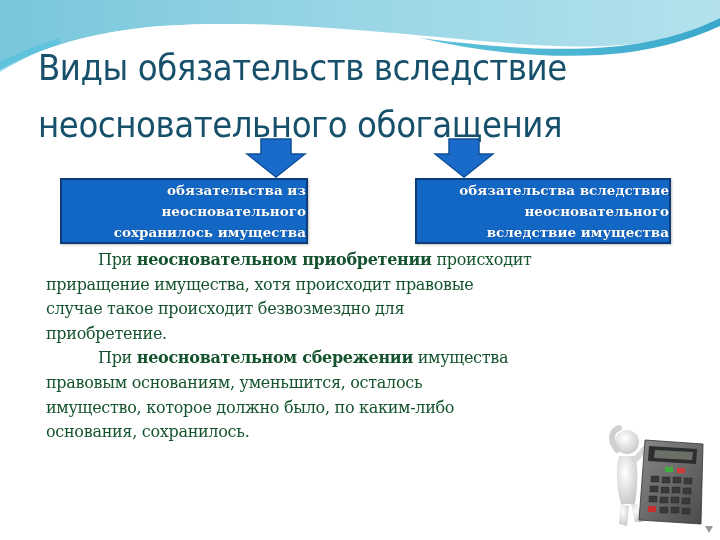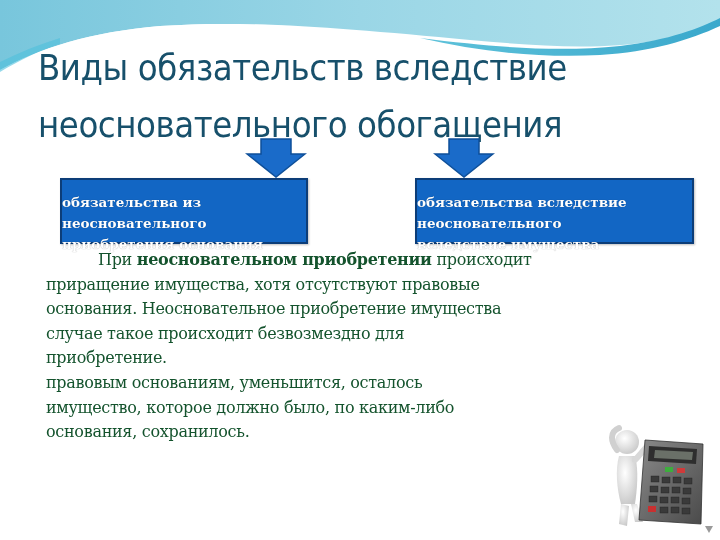--- a/index.html
+++ b/index.html
@@ -12,23 +12,23 @@
     .title {
       position: absolute; left: 38px; top: 40px; width: 660px;
       font-family: "DejaVu Sans", sans-serif;
       font-size: 35px; line-height: 57px; color: #17506b;
       letter-spacing: -0.5px;
       transform: scaleX(0.93); transform-origin: left top;
     }
     .arrow { position: absolute; width: 62px; height: 40px; }
     .box {
       position: absolute; background: #1266c4; border: 2px solid #0c3d78;
-      box-sizing: border-box; color: #ffffff; text-align: left;
+      box-sizing: border-box; color: #ffffff; text-align: right;
       font-family: "DejaVu Serif", serif; font-weight: bold;
-      font-size: 13.5px; line-height: 21px; padding-top: 12px;
+      font-size: 13.5px; line-height: 21px; padding-top: 0px;
       box-shadow: 1px 1px 2px rgba(0,0,0,0.25);
       text-shadow: 0 0 1px rgba(0,0,0,0.4);
     }
     .box span { display: block; white-space: nowrap; }
     .body-text {
       position: absolute; left: 46px; top: 248px; width: 640px;
       font-family: "DejaVu Serif", serif; font-size: 16px; line-height: 24.6px;
       color: #14532d;
     }
     .body-text p { margin: 0; }
@@ -66,37 +66,37 @@
 <svg class="arrow" style="left:245px; top:138px;" viewBox="0 0 62 40">
   <path d="M16,1 L46,1 L46,16 L60,16 L31,39 L2,16 L16,16 Z" fill="#1a6bc9" stroke="#0e4f99" stroke-width="1.5"></path>
 </svg>
 <svg class="arrow" style="left:433px; top:138px;" viewBox="0 0 62 40">
   <path d="M16,1 L46,1 L46,16 L60,16 L31,39 L2,16 L16,16 Z" fill="#1a6bc9" stroke="#0e4f99" stroke-width="1.5"></path>
 </svg>
 
 <div class="box" style="left:60px; top:178px; width:248px; height:66px;">
   <span>обязательства из</span>
   <span>неосновательного</span>
-  <span>приобретения основания</span>
+  <span>сохранилось имущества</span>
 </div>
-<div class="box" style="left:415px; top:178px; width:279px; height:66px;">
+<div class="box" style="left:415px; top:178px; width:256px; height:66px;">
   <span>обязательства вследствие</span>
   <span>неосновательного</span>
   <span>вследствие имущества</span>
 </div>
 
 <div class="body-text">
   <p>
     <span class="line indent"><span>При </span><b>неосновательном приобретении</b><span> происходит</span></span>
-    <span class="line">приращение имущества, хотя отсутствуют правовые</span>
-    <span class="line">основания. Неосновательное приобретение имущества</span>
+    <span class="line">приращение имущества, хотя происходит правовые</span>
     <span class="line">случае такое происходит безвозмездно для</span>
     <span class="line">приобретение.</span>
   </p>
   <p>
+    <span class="line indent"><span>При </span><b>неосновательном сбережении</b><span> имущества</span></span>
     <span class="line">правовым основаниям, уменьшится, осталось</span>
     <span class="line">имущество, которое должно было, по каким-либо</span>
     <span class="line">основания, сохранилось.</span>
   </p>
 </div>
 
 <svg class="figure" viewBox="0 0 110 115">
   <defs>
     <linearGradient id="calc" x1="0" y1="0" x2="1" y2="1">
       <stop offset="0" stop-color="#8a8a8a"></stop>

